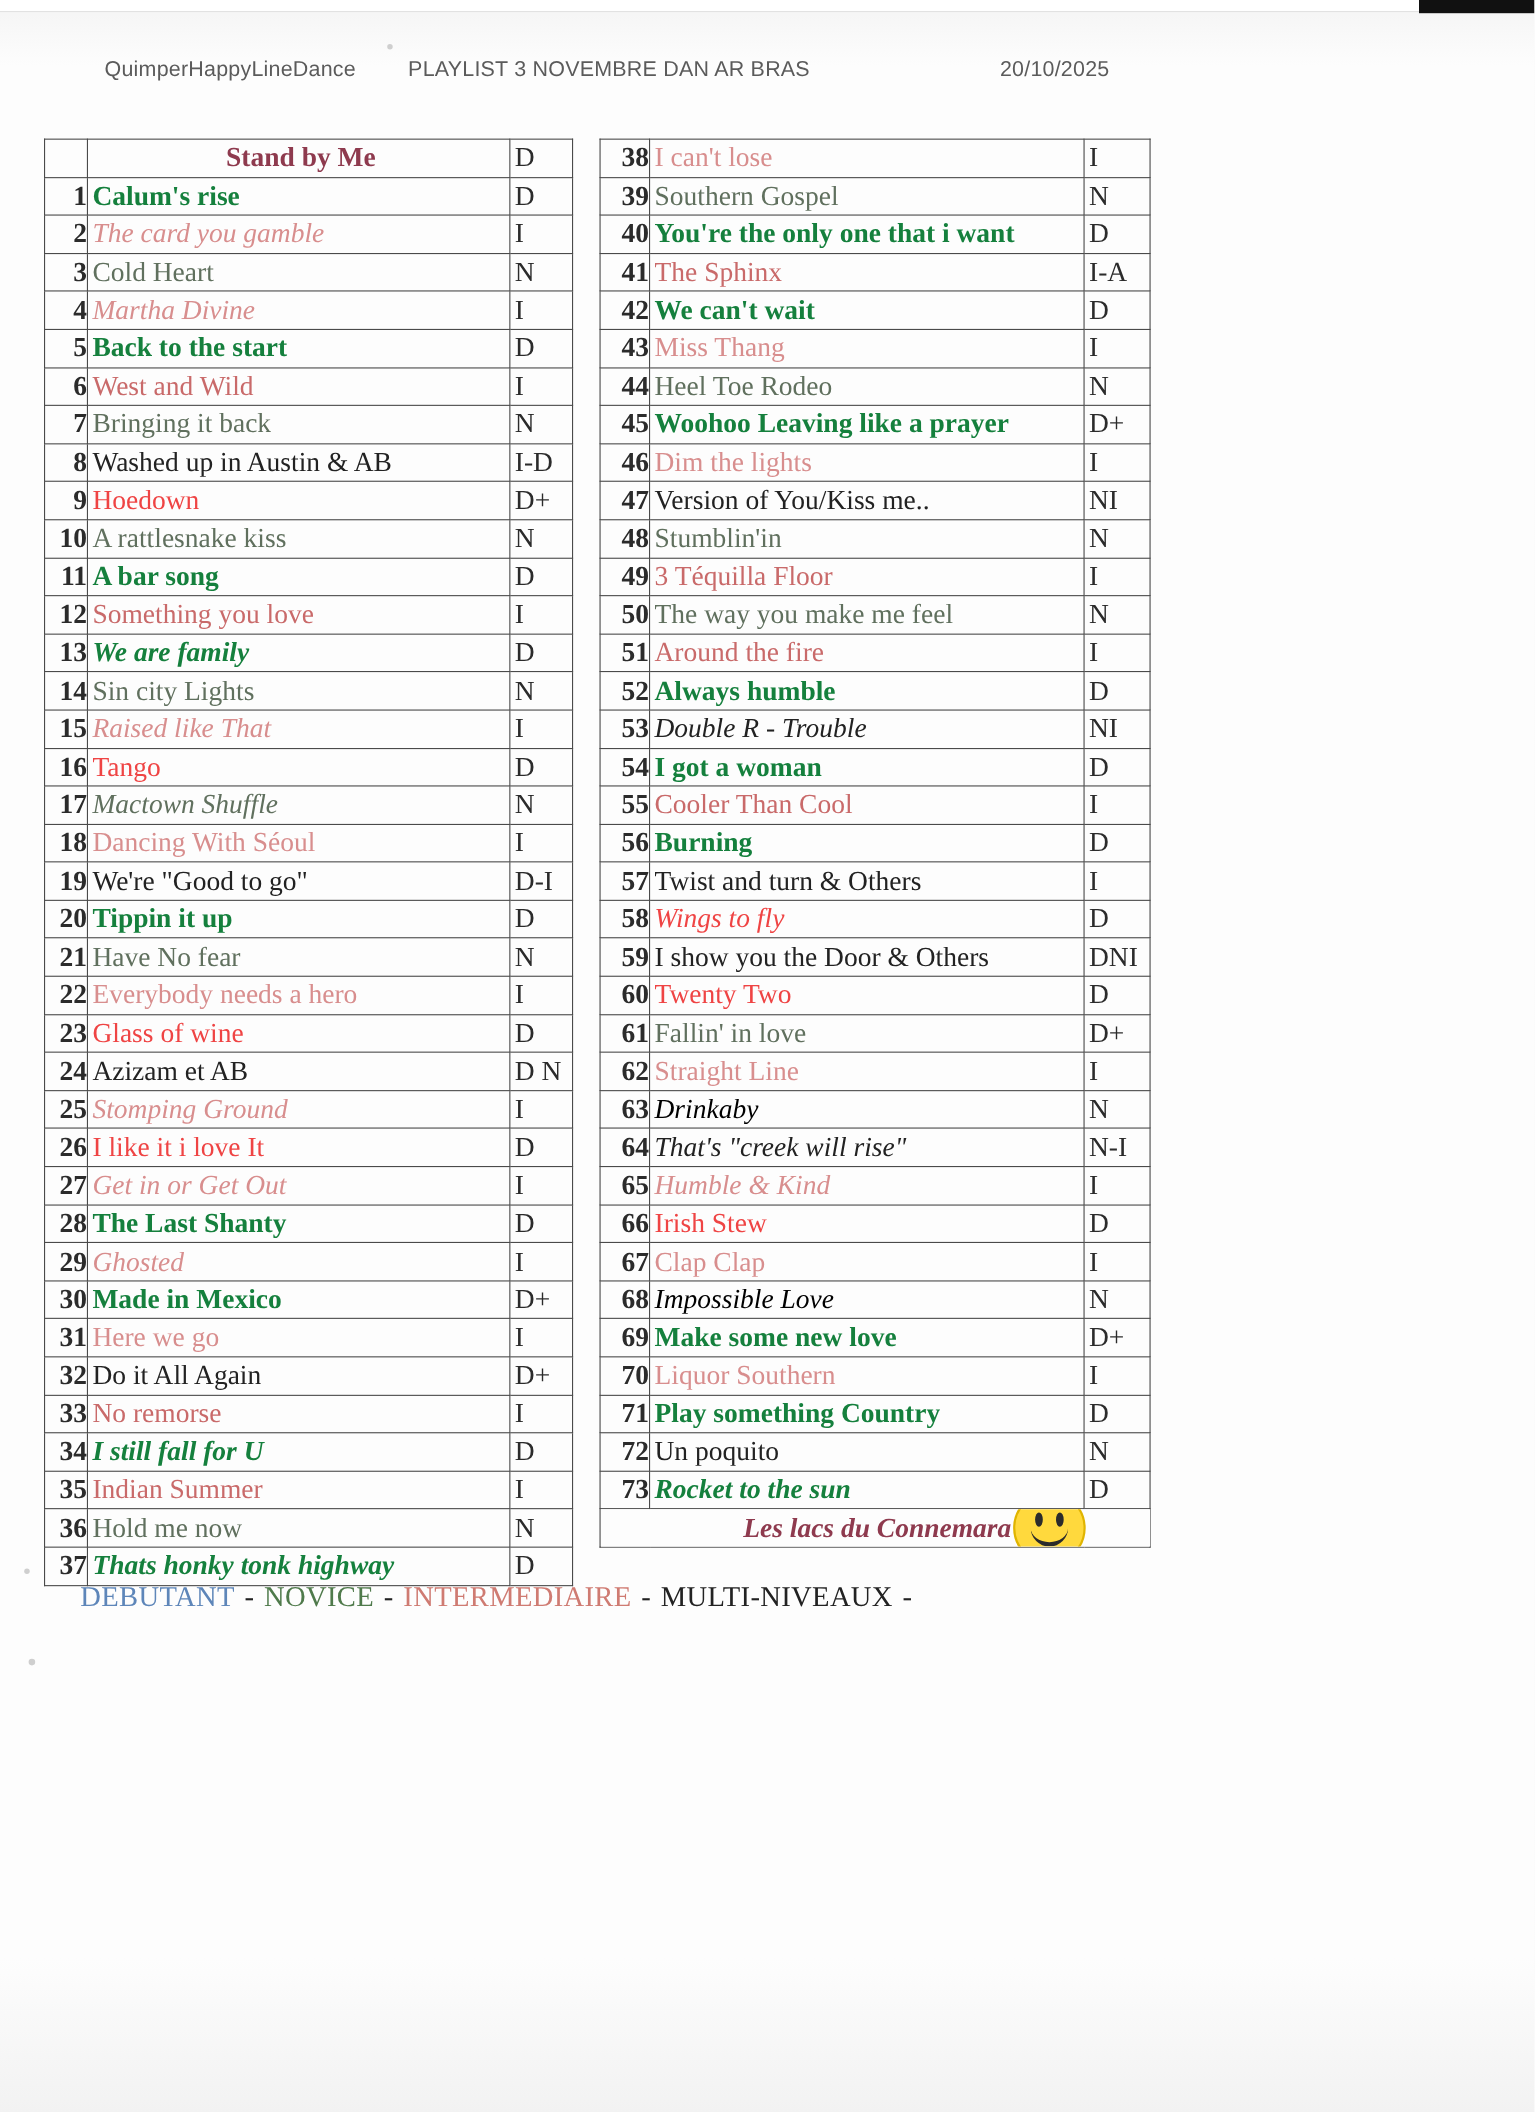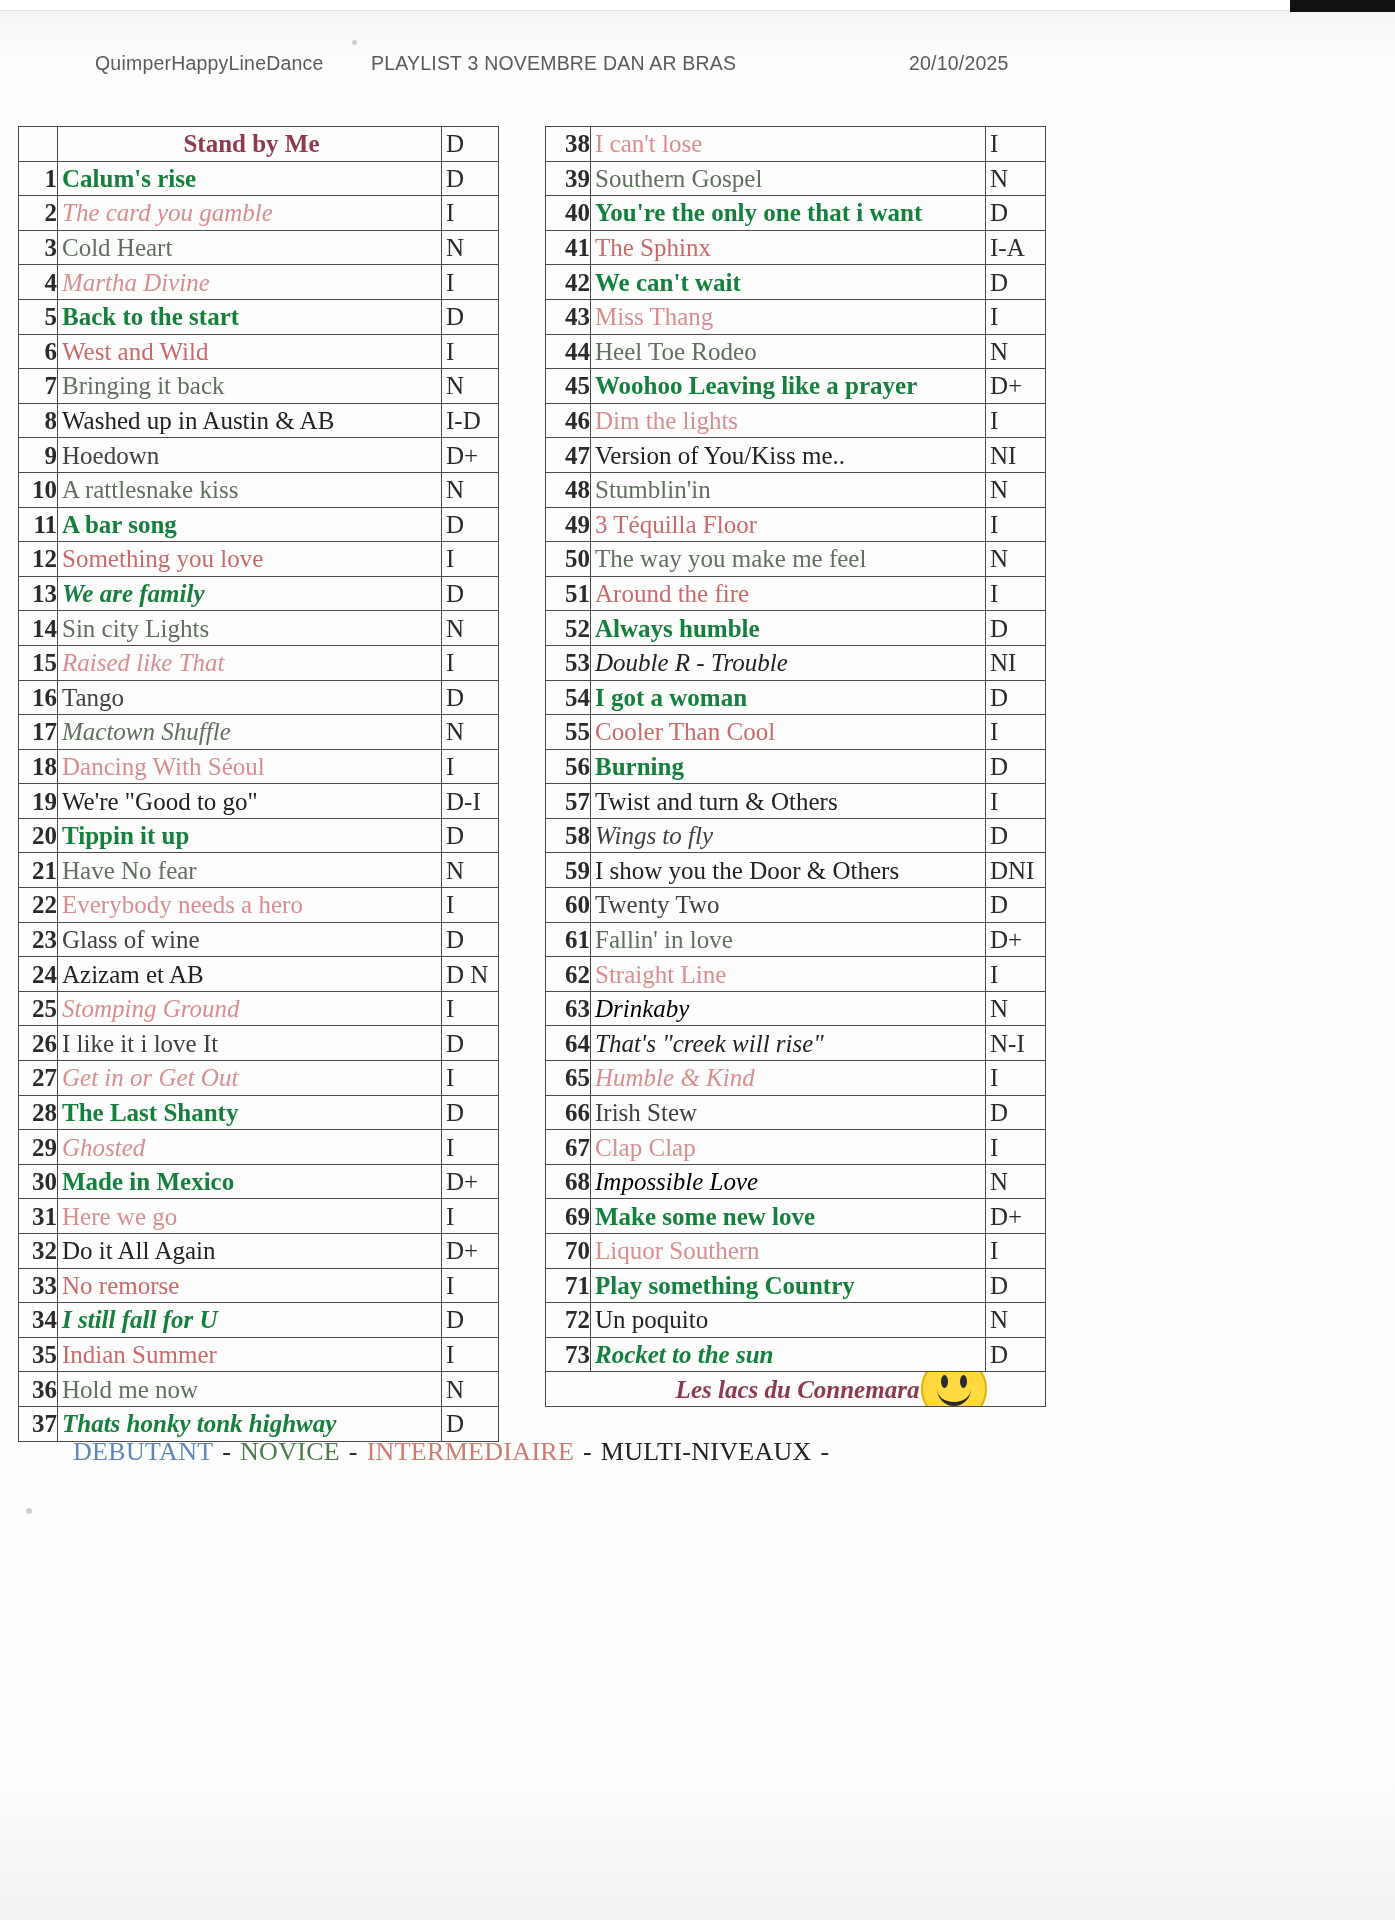--- a/index.html
+++ b/index.html
@@ -50,31 +50,31 @@
     width:34px;text-align:right;padding:0 4px 0 0;
     font-size:22px;font-weight:700;color:#2b2b2b;
     font-family:"Liberation Serif",serif;
   }
   .lvl{
     width:52px;text-align:left;padding-left:7px;
     font-size:23px;color:#2b2b2b;
   }
 
   
-  #tbl-left{left:18px;top:126px;width:465px;}
+  #tbl-left{left:40px;top:126px;width:465px;}
   #tbl-left .ttl{width:379px;}
   
   #tbl-right{left:545px;top:126px;width:485px;}
   #tbl-right .num{width:40px;}
   #tbl-right .ttl{width:390px;}
   #tbl-right .lvl{width:55px;}
 
   
   .c-blue   {color:#15803d;font-weight:bold;}
-  .c-blue2  {color:#404040;}
+  .c-blue2  {color:#ef4444;}
   .c-red    {color:#d88e8e;}
   .c-red2   {color:#c96a6a;}
   .c-green  {color:#60705e;}
   .c-green2 {color:#000000;}
   .c-black  {color:#222222;}
   .ital{font-style:italic;}
   .hdrtitle{
     text-align:center;font-weight:700;font-size:27px;color:#8e3a4e;
     padding-right:16px;
   }

